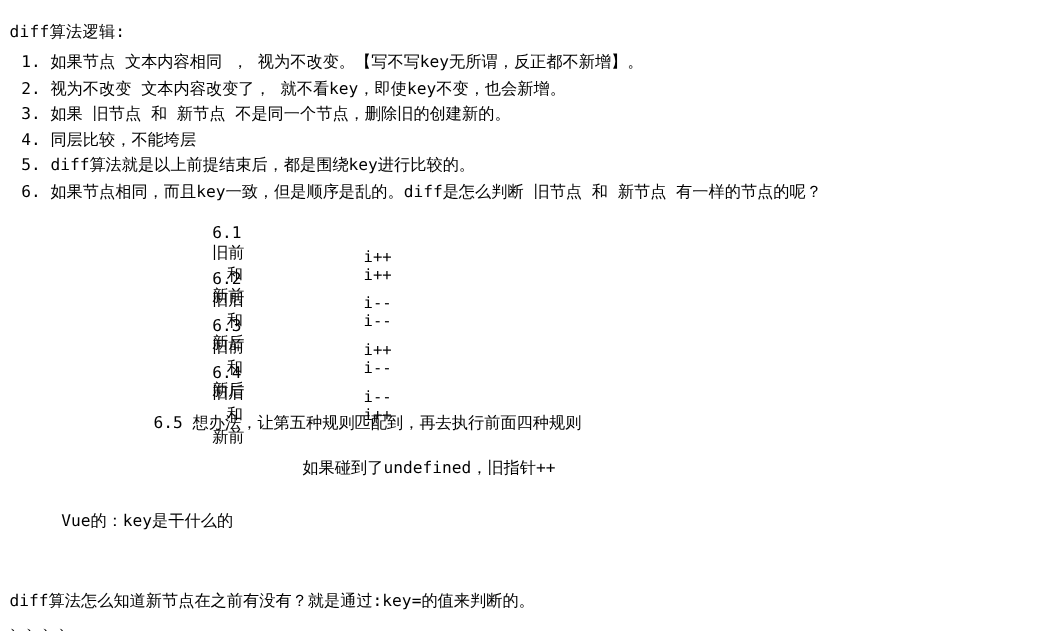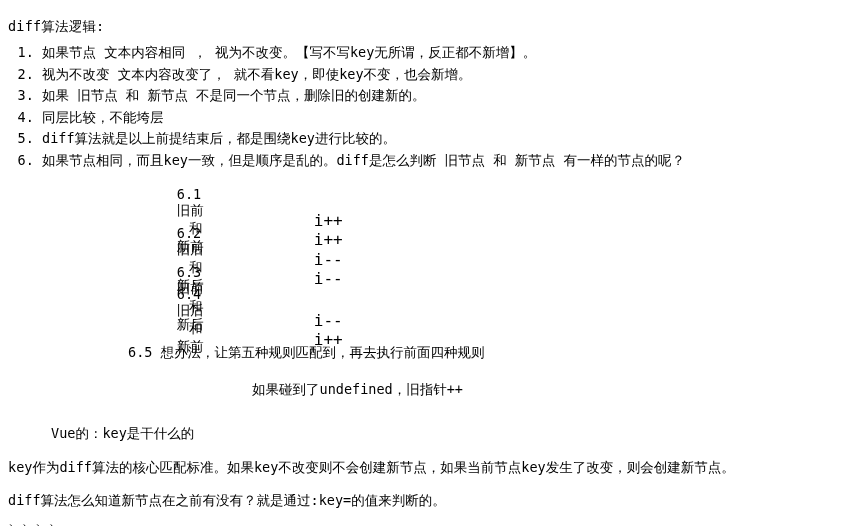--- a/index.html
+++ b/index.html
@@ -66,21 +66,21 @@
     width: 38px;
     text-align: center;
   }
   .sub-new {
     display: inline-block;
   }
   .ptr-row {
     height: 17px;
     white-space: pre;
     padding-left: 128px;
-    font-size: 16px;
+    font-size: 13px;
   }
   .ptr-a {
     display: inline-block;
     width: 68px;
   }
   .ptr-b {
     display: inline-block;
   }
   .sub-last {
     position: absolute;
@@ -166,39 +166,42 @@
       <span class="ptr-a">i--</span>
       <span class="ptr-b">i--</span>
     </div>
 
     <div class="sub-row">
       <span class="sub-label">6.3</span>
       <span class="sub-old">旧前</span>
       <span class="sub-and">和</span>
       <span class="sub-new">新后</span>
     </div>
+    <div class="ptr-row">
+      <span class="ptr-a">i++</span>
+      <span class="ptr-b">i--</span>
+    </div>
 
     <div class="sub-row">
       <span class="sub-label">6.4</span>
       <span class="sub-old">旧后</span>
       <span class="sub-and">和</span>
       <span class="sub-new">新前</span>
     </div>
     <div class="ptr-row">
       <span class="ptr-a">i--</span>
       <span class="ptr-b">i++</span>
     </div>
 
   </div>
 
   <div class="sub-last">6.5 想办法，让第五种规则匹配到，再去执行前面四种规则</div>
 
   <div class="undefined-note">如果碰到了undefined，旧指针++</div>
 
   <div class="vue-q">Vue的：key是干什么的</div>
 
-  <div class="para1">key作为diff算法的核心匹配标准。如果key不改变则不会创建新节点，如果当前节点key发生了改变，则会创建新节点。</div>
 
   <div class="para2">diff算法怎么知道新节点在之前有没有？就是通过:key=的值来判断的。</div>
 
   <div class="para3">、、、、</div>
 
 </div>
 
 </body></html>

